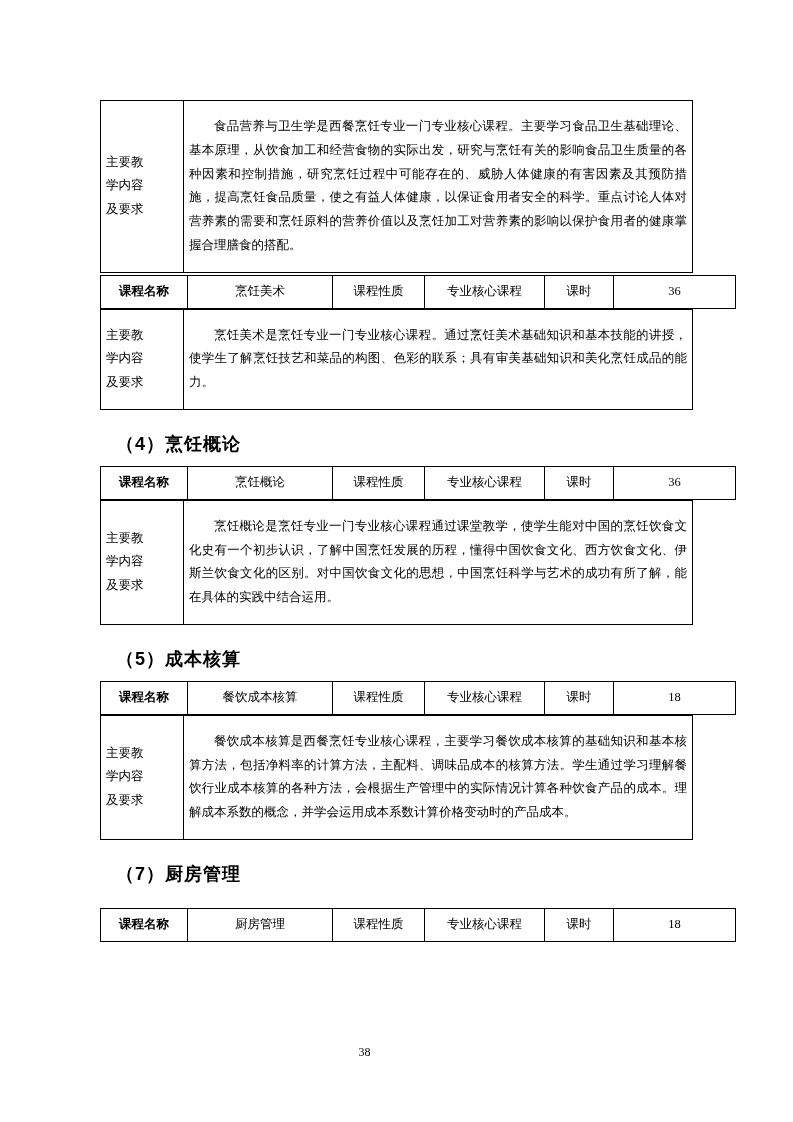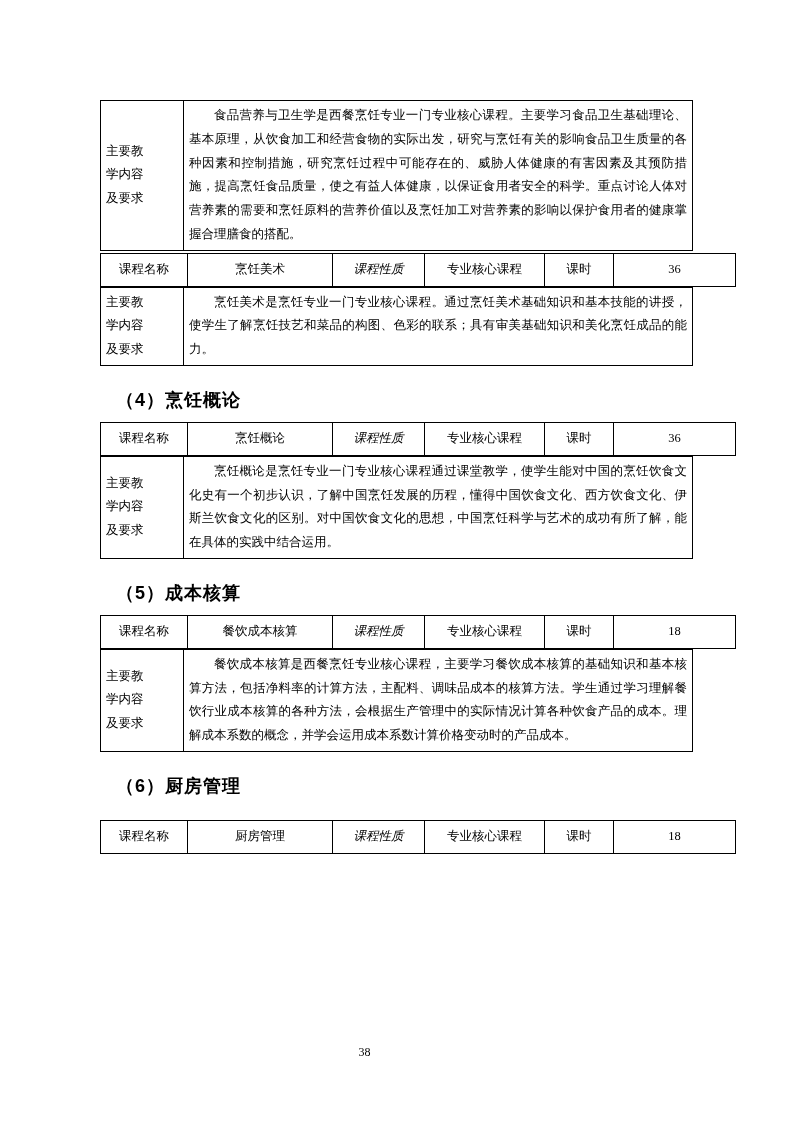--- a/index.html
+++ b/index.html
@@ -25,21 +25,21 @@
   }
   table.doc-table {
     width: 593px;
     border-collapse: collapse;
     table-layout: fixed;
     margin: 0;
   }
   table.doc-table td {
     border: 1px solid #000000;
     vertical-align: middle;
-    padding: 3px 5px;
+    padding: 14px 5px;
     font-size: 12.5px;
     line-height: 1.9;
   }
   td.label-cell {
     width: 72px;
     text-align: left;
     font-size: 12.5px;
     line-height: 1.75;
     padding: 4px 2px;
   }
@@ -64,23 +64,23 @@
     border-collapse: collapse;
     table-layout: fixed;
   }
   table.head-table td {
     border: 1px solid #000000;
     text-align: center;
     font-size: 12.5px;
     height: 28px;
     padding: 2px 3px;
   }
-  .col-name { width: 80px; }
+  .col-name { width: 80px; font-weight: bold; }
   .col-value { width: 138px; font-family: Liberation Mono, monospace; }
-  .col-prop { width: 85px; font-style: italic; }
+  .col-prop { width: 85px; }
   .col-propval { width: 113px; margin-left: 10px; }
   .col-hours { width: 62px; margin-top: 30px; }
   .col-hoursval { width: 115px; }
 
   h2.section-heading {
     font-family: "Liberation Sans", "DejaVu Sans", sans-serif;
     font-weight: bold;
     font-size: 18px;
     margin: 22px 0 10px 16px;
     letter-spacing: 1px;
@@ -201,21 +201,21 @@
           <span class="lbl-line">及要求</span>
         </td>
         <td class="body-cell">
           <p>餐饮成本核算是西餐烹饪专业核心课程，主要学习餐饮成本核算的基础知识和基本核算方法，包括净料率的计算方法，主配料、调味品成本的核算方法。学生通过学习理解餐饮行业成本核算的各种方法，会根据生产管理中的实际情况计算各种饮食产品的成本。理解成本系数的概念，并学会运用成本系数计算价格变动时的产品成本。</p>
         </td>
       </tr>
     </tbody>
       </table>
   </div>
 
-  <h2 class="section-heading">（6）厨房管理</h2>
+  <h2 class="section-heading">（7）厨房管理</h2>
   <div class="spacer-top"></div>
   <div class="block">
     <table class="head-table">
       <tbody>
           <tr>
         <td class="col-name">课程名称</td>
         <td class="col-value">厨房管理</td>
         <td class="col-prop">课程性质</td>
         <td class="col-propval">专业核心课程</td>
         <td class="col-hours">课时</td>

